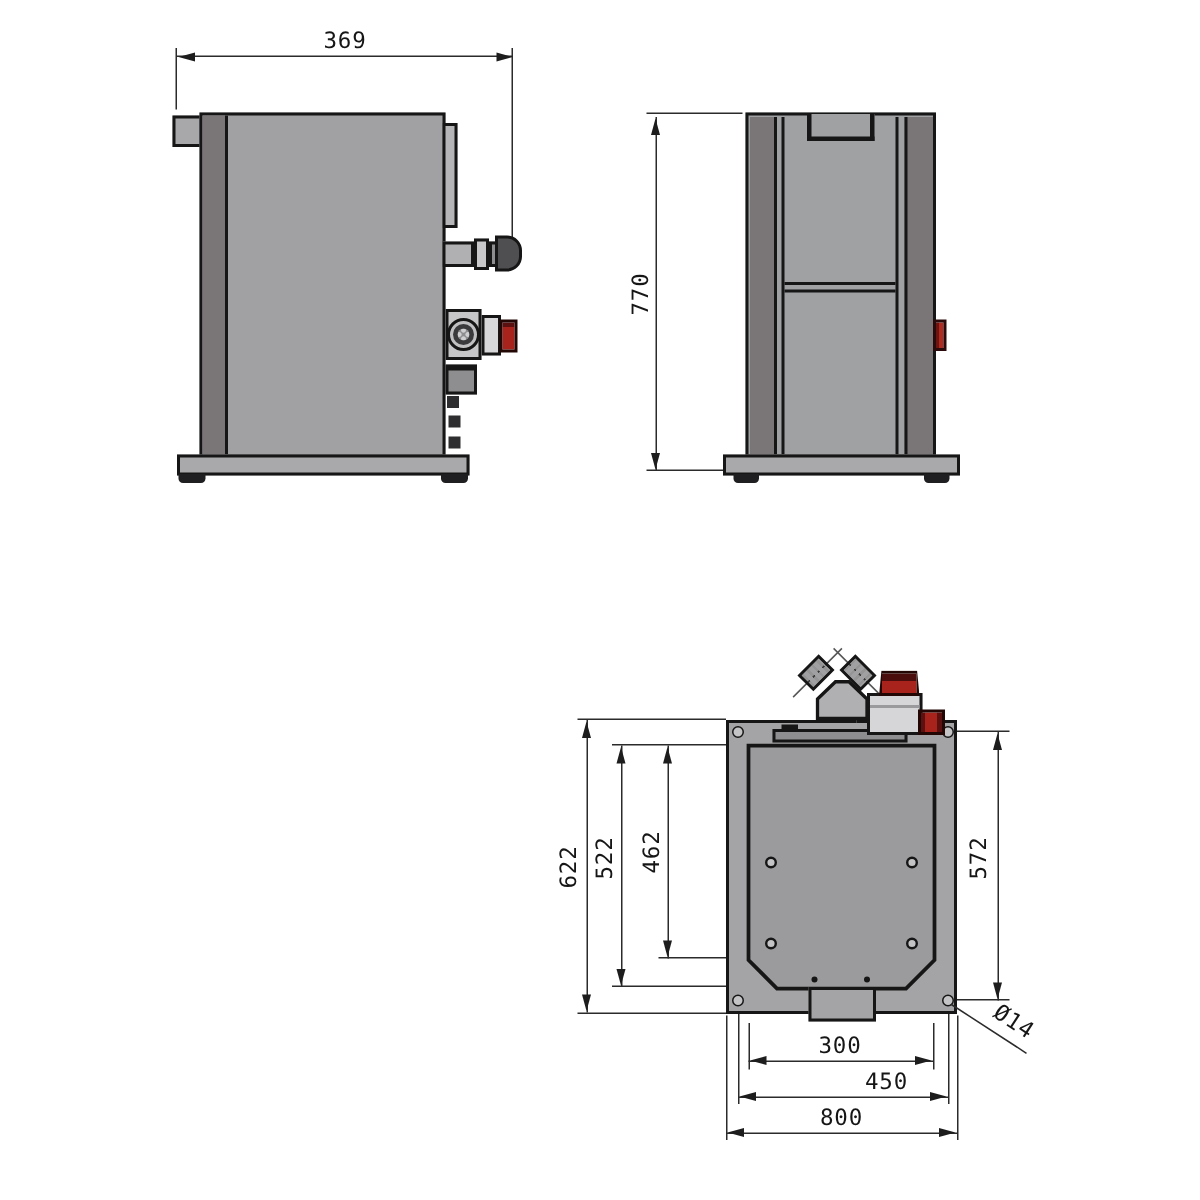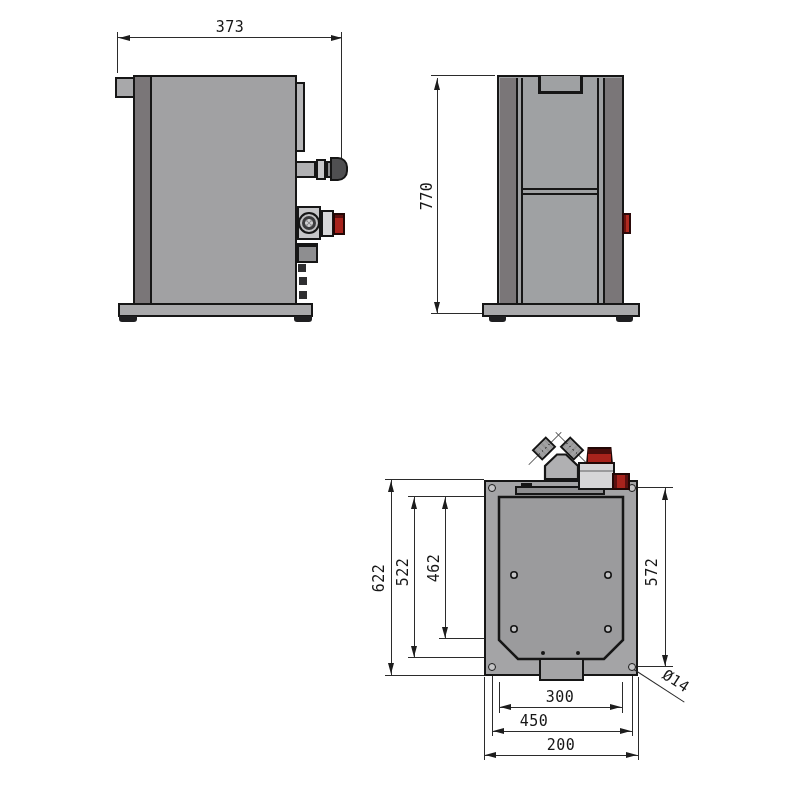--- a/index.html
+++ b/index.html
@@ -31,21 +31,21 @@
 
 <div id="canvas">
 
   <div>
 
     <div class="vl" style="left:117px; top:32px;  height:41px"></div>
     <div class="vl" style="left:341px; top:32px;  height:126px"></div>
     <div class="hl" style="left:118px; top:37px;  width:224px"></div>
     <div class="arr arrL" style="left:119px; top:34.5px"></div>
     <div class="arr arrR" style="left:331px; top:34.5px"></div>
-    <div class="lbl" style="left:205px; top:19px; width:50px">373</div>
+    <div class="lbl" style="left:205px; top:19px; width:50px">369</div>
 
     <div class="part" style="left:115px; top:77px; width:20px; height:21px; background:#a8a8aa"></div>
     <div class="part thick" style="left:133px; top:75px; width:164px; height:230px; background:#a1a1a3"></div>
     <div class="abs" style="left:135px; top:77px; width:17px; height:226px; background:#7a7678; border-right:2px solid #161616"></div>
     <div class="part" style="left:295px; top:82px; width:10px; height:70px; background:#b6b6b8"></div>
 
     <div class="part" style="left:295px; top:161px; width:21px; height:17px; background:#b0b0b2"></div>
     <div class="part" style="left:316px; top:159px; width:10px; height:21px; background:#c8c8ca"></div>
     <div class="part" style="left:326px; top:161px; width:6px; height:17px; background:#8e8e90"></div>
     <div class="part" style="left:330px; top:157px; width:18px; height:24px; background:#4f4f51; border-radius:0 10px 10px 0"></div>
@@ -131,26 +131,26 @@
     <div class="vl" style="left:621.5px; top:682px; height:31px"></div>
 
     <div class="hl" style="left:499px; top:707px; width:123px"></div>
     <div class="arr arrL" style="left:500px; top:704px"></div>
     <div class="arr arrR" style="left:610px; top:704px"></div>
     <div class="lbl" style="left:535px; top:689px; width:50px">300</div>
 
     <div class="hl" style="left:492px; top:731px; width:140px"></div>
     <div class="arr arrL" style="left:493px; top:728px"></div>
     <div class="arr arrR" style="left:620px; top:728px"></div>
-    <div class="lbl" style="left:509px; top:713px; width:50px">450</div>
+    <div class="lbl" style="left:566px; top:713px; width:50px">450</div>
 
     <div class="hl" style="left:484px; top:755px; width:154px"></div>
     <div class="arr arrL" style="left:485px; top:752px"></div>
     <div class="arr arrR" style="left:626px; top:752px"></div>
-    <div class="lbl" style="left:536px; top:737px; width:50px">200</div>
+    <div class="lbl" style="left:536px; top:737px; width:50px">800</div>
 
     <div class="part thick" style="left:484px; top:480px; width:154px; height:196px; background:#a4a4a6"></div>
 
     <div class="abs" style="left:521px; top:483px; width:11px; height:4px; background:#161616"></div>
     <div class="abs" style="left:588px; top:483px; width:11px; height:4px; background:#161616"></div>
     <div class="part" style="left:515px; top:486px; width:90px; height:9px; background:#8e8e90"></div>
 
     <svg class="abs" style="left:496px; top:494px" width="130" height="168" viewBox="0 0 130 168">
       <polygon points="3,3 127,3 127,146 108,165 22,165 3,146" fill="#9b9b9d" stroke="#161616" stroke-width="2.5"></polygon>
       <circle cx="18" cy="81" r="3.2" fill="#c4c4c6" stroke="#161616" stroke-width="1.6"></circle>

